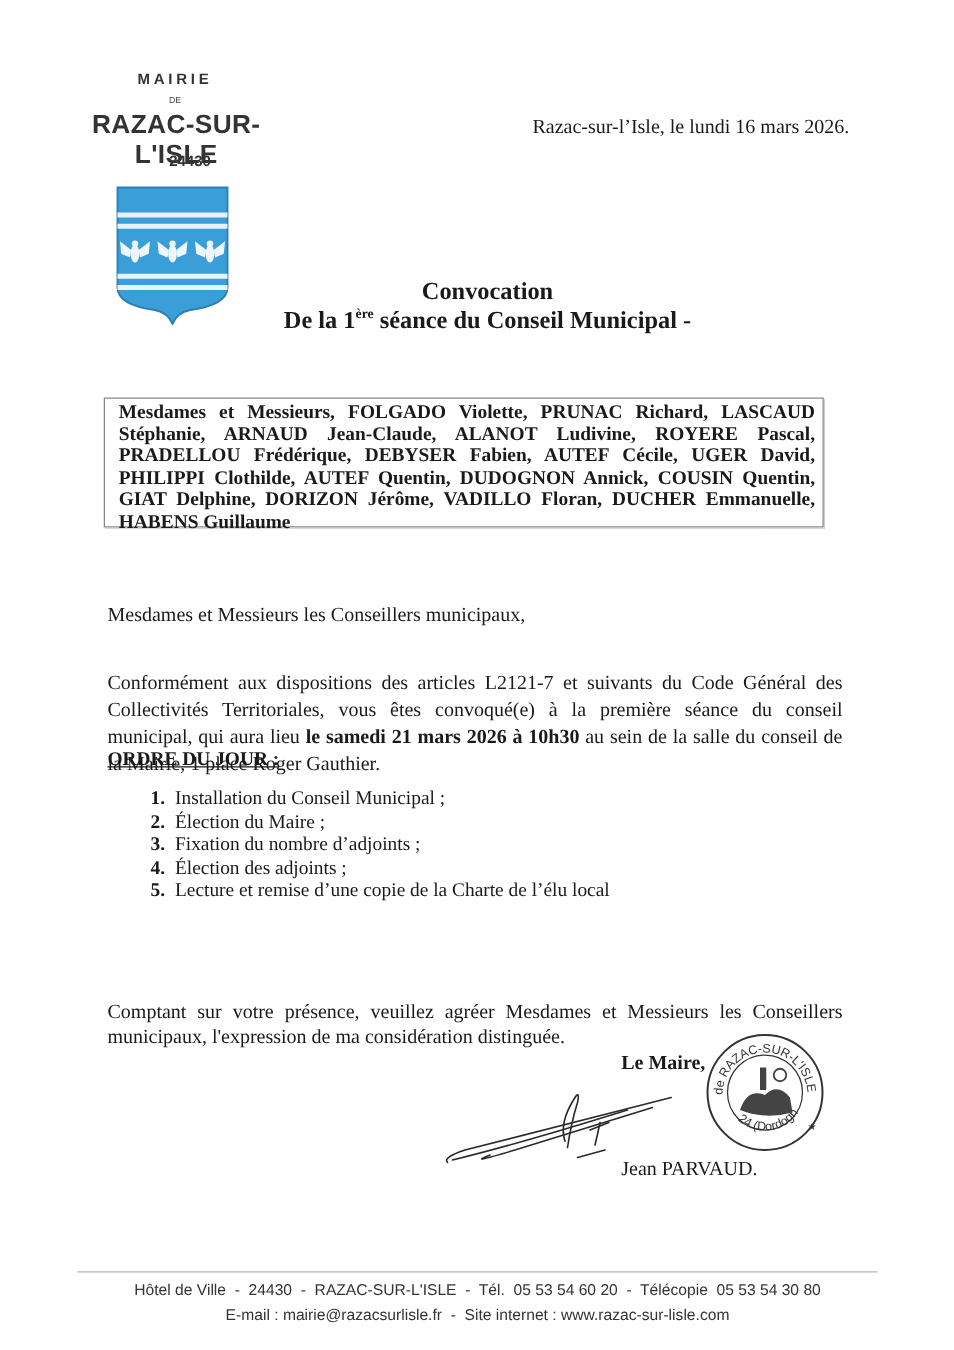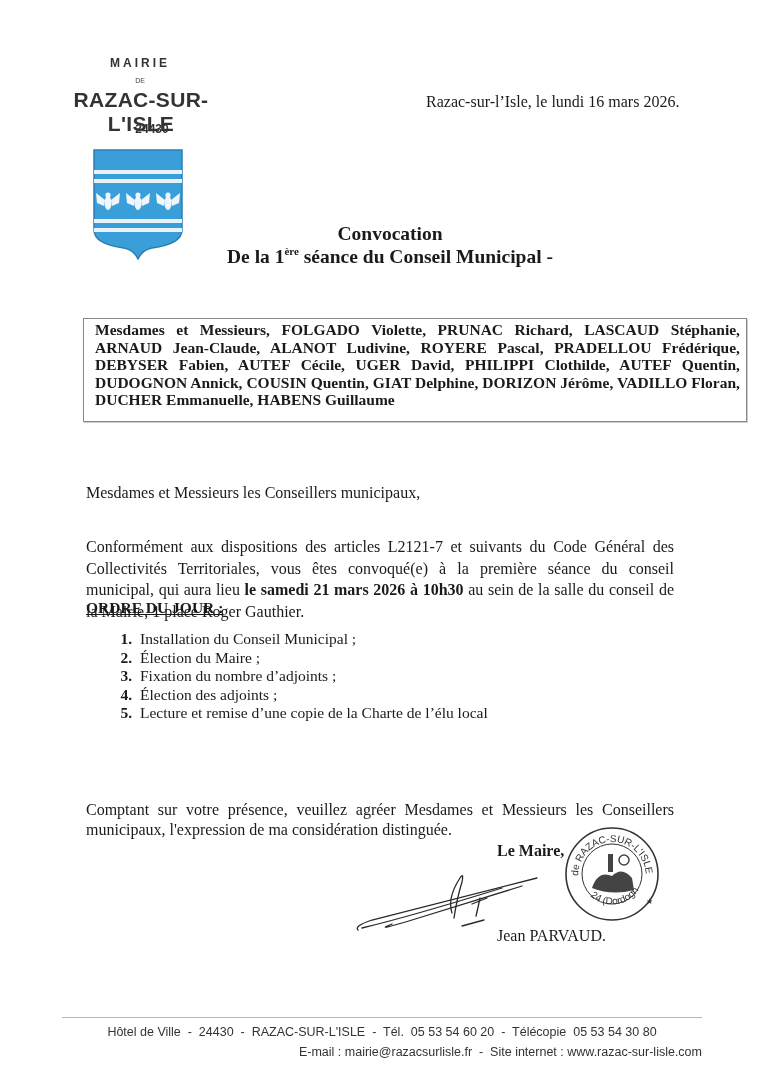--- a/index.html
+++ b/index.html
@@ -19,21 +19,21 @@
   .shield { left: 92px; top: 148px; width: 92px; height: 112px; }
 
   .date { left: 426px; top: 93px; font-size: 16px; }
 
   
   .title { left: 150px; top: 222px; width: 480px; text-align: center; font-size: 19.5px; font-weight: bold; line-height: 23px; }
   .title sup { font-size: 11px; vertical-align: 8px; line-height: 0; }
 
   
   .names {
-    left: 83px; top: 318px; width: 664px; height: 104px;
+    left: 83px; top: 318px; width: 576px; height: 104px;
     border: 1px solid #888; box-shadow: 1px 1px 0 #ccc;
     padding: 2px 6px 0 11px; box-sizing: border-box;
     font-size: 15.5px; font-weight: bold; line-height: 17.6px; text-align: justify;
   }
 
   .p { left: 86px; font-size: 16px; line-height: 21.5px; text-align: justify; width: 588px; margin-top: 24px; }
   .salut { top: 458px; }
   .body1 { top: 512px; }
   .ordre { left: 86px; top: 599px; font-size: 15.5px; font-weight: bold; text-decoration: underline; }
   .agenda { left: 108px; top: 630px; margin: 0; padding: 0; list-style: none; font-size: 15.5px; line-height: 18.5px; }
@@ -156,13 +156,13 @@
     <rect x="44" y="28" width="5" height="18"></rect>
     <circle cx="60" cy="34" r="5" fill="none" stroke="#444" stroke-width="1.5"></circle>
   </g>
   <text x="82" y="78" font-size="8" fill="#333">★</text>
 </svg>
 
 <div class="abs signer">Jean PARVAUD.</div>
 
 <div class="abs footer-rule"></div>
 <div class="abs footer f1 sans" style="white-space: pre;">Hôtel de Ville  -  24430  -  RAZAC-SUR-L'ISLE  -  Tél.  05 53 54 60 20  -  Télécopie  05 53 54 30 80</div>
-<div class="abs footer f2 sans" style="white-space: pre; text-align: right;">E-mail : mairie@razacsurlisle.fr  -  Site internet : www.razac-sur-lisle.com</div>
+<div class="abs footer f2 sans" style="white-space: pre;">E-mail : mairie@razacsurlisle.fr  -  Site internet : www.razac-sur-lisle.com</div>
 
 </body></html>

